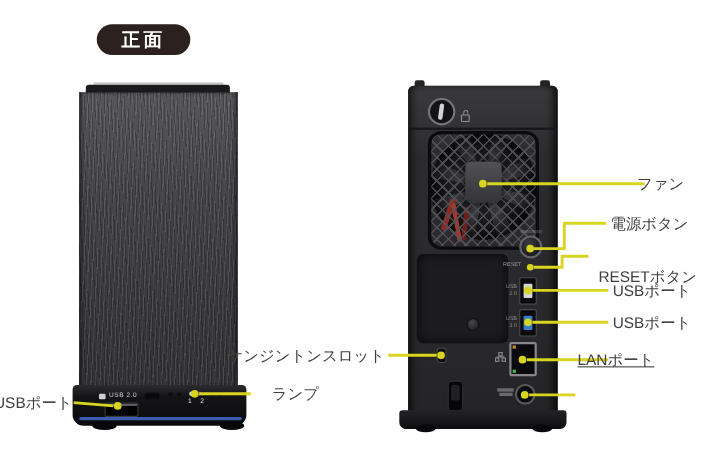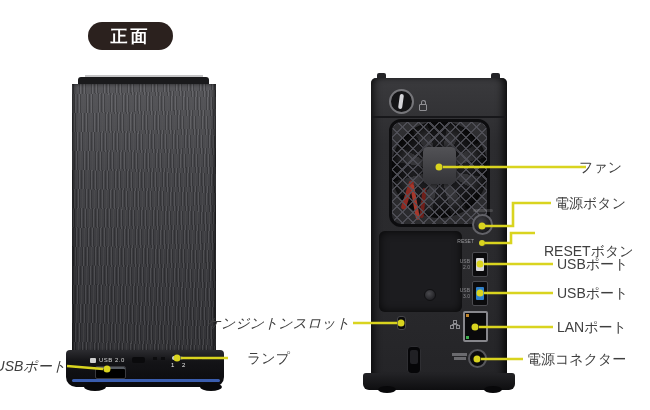--- a/index.html
+++ b/index.html
@@ -11,21 +11,21 @@
   
   .badge{position:absolute;top:22px;height:28px;background:#2b211e;border-radius:14px;
          color:#fff;font-size:17px;font-weight:bold;letter-spacing:3px;
          display:flex;align-items:center;justify-content:center;}
   .badge-front{left:88px;width:85px;}
   .badge-back{left:385px;width:92px;}
 
   
   .lbl{position:absolute;color:#3f3f3f;font-size:14px;line-height:1;white-space:nowrap;
        transform:translateY(-50%);}
-  .lbl.r{font-style:italic;}
+  .lbl.r{}
 
   
   .f-topline{left:85px;top:75px;width:118px;height:2px;background:#c4c4c6;}
   .f-topcap{left:78px;top:77px;width:131px;height:8px;background:#1a1a1c;border-radius:3px 3px 0 0;}
   .f-tower{left:72px;top:84px;width:144px;height:268px;
      background:
        repeating-linear-gradient(93deg, rgba(255,255,255,0.10) 0 1px, rgba(255,255,255,0) 1px 4px),
        repeating-linear-gradient(87deg, rgba(0,0,0,0.22) 0 1px, rgba(0,0,0,0) 1px 3px),
        linear-gradient(180deg,#57575b,#454549 35%,#39393d 75%,#333337);
      box-shadow:inset 3px 0 5px -2px rgba(0,0,0,.8), inset -3px 0 5px -2px rgba(0,0,0,.8);}
@@ -220,16 +220,15 @@
   </svg>
 
   <div class="lbl r" style="right:584px;top:366px;">USBポート</div>
   <div class="lbl" style="left:247px;top:358px;">ランプ</div>
   <div class="lbl r" style="right:300px;top:323px;">ケンジントンスロット</div>
   <div class="lbl" style="left:579px;top:167px;">ファン</div>
   <div class="lbl" style="left:555px;top:203px;">電源ボタン</div>
   <div class="lbl" style="left:544px;top:233px;margin-top:18px;">RESETボタン</div>
   <div class="lbl" style="left:557px;top:264px;">USBポート</div>
   <div class="lbl" style="left:557px;top:293px;">USBポート</div>
-  <div class="lbl" style="left:557px;top:327px;">LANポート</div>
-  <div class="lbl" style="left:527px;top:359px;">電源コネクター</div>
+  <div class="lbl" style="left:525px;top:327px;text-decoration:underline;">LANポート</div>
 
 </div>
 
 </body></html>

